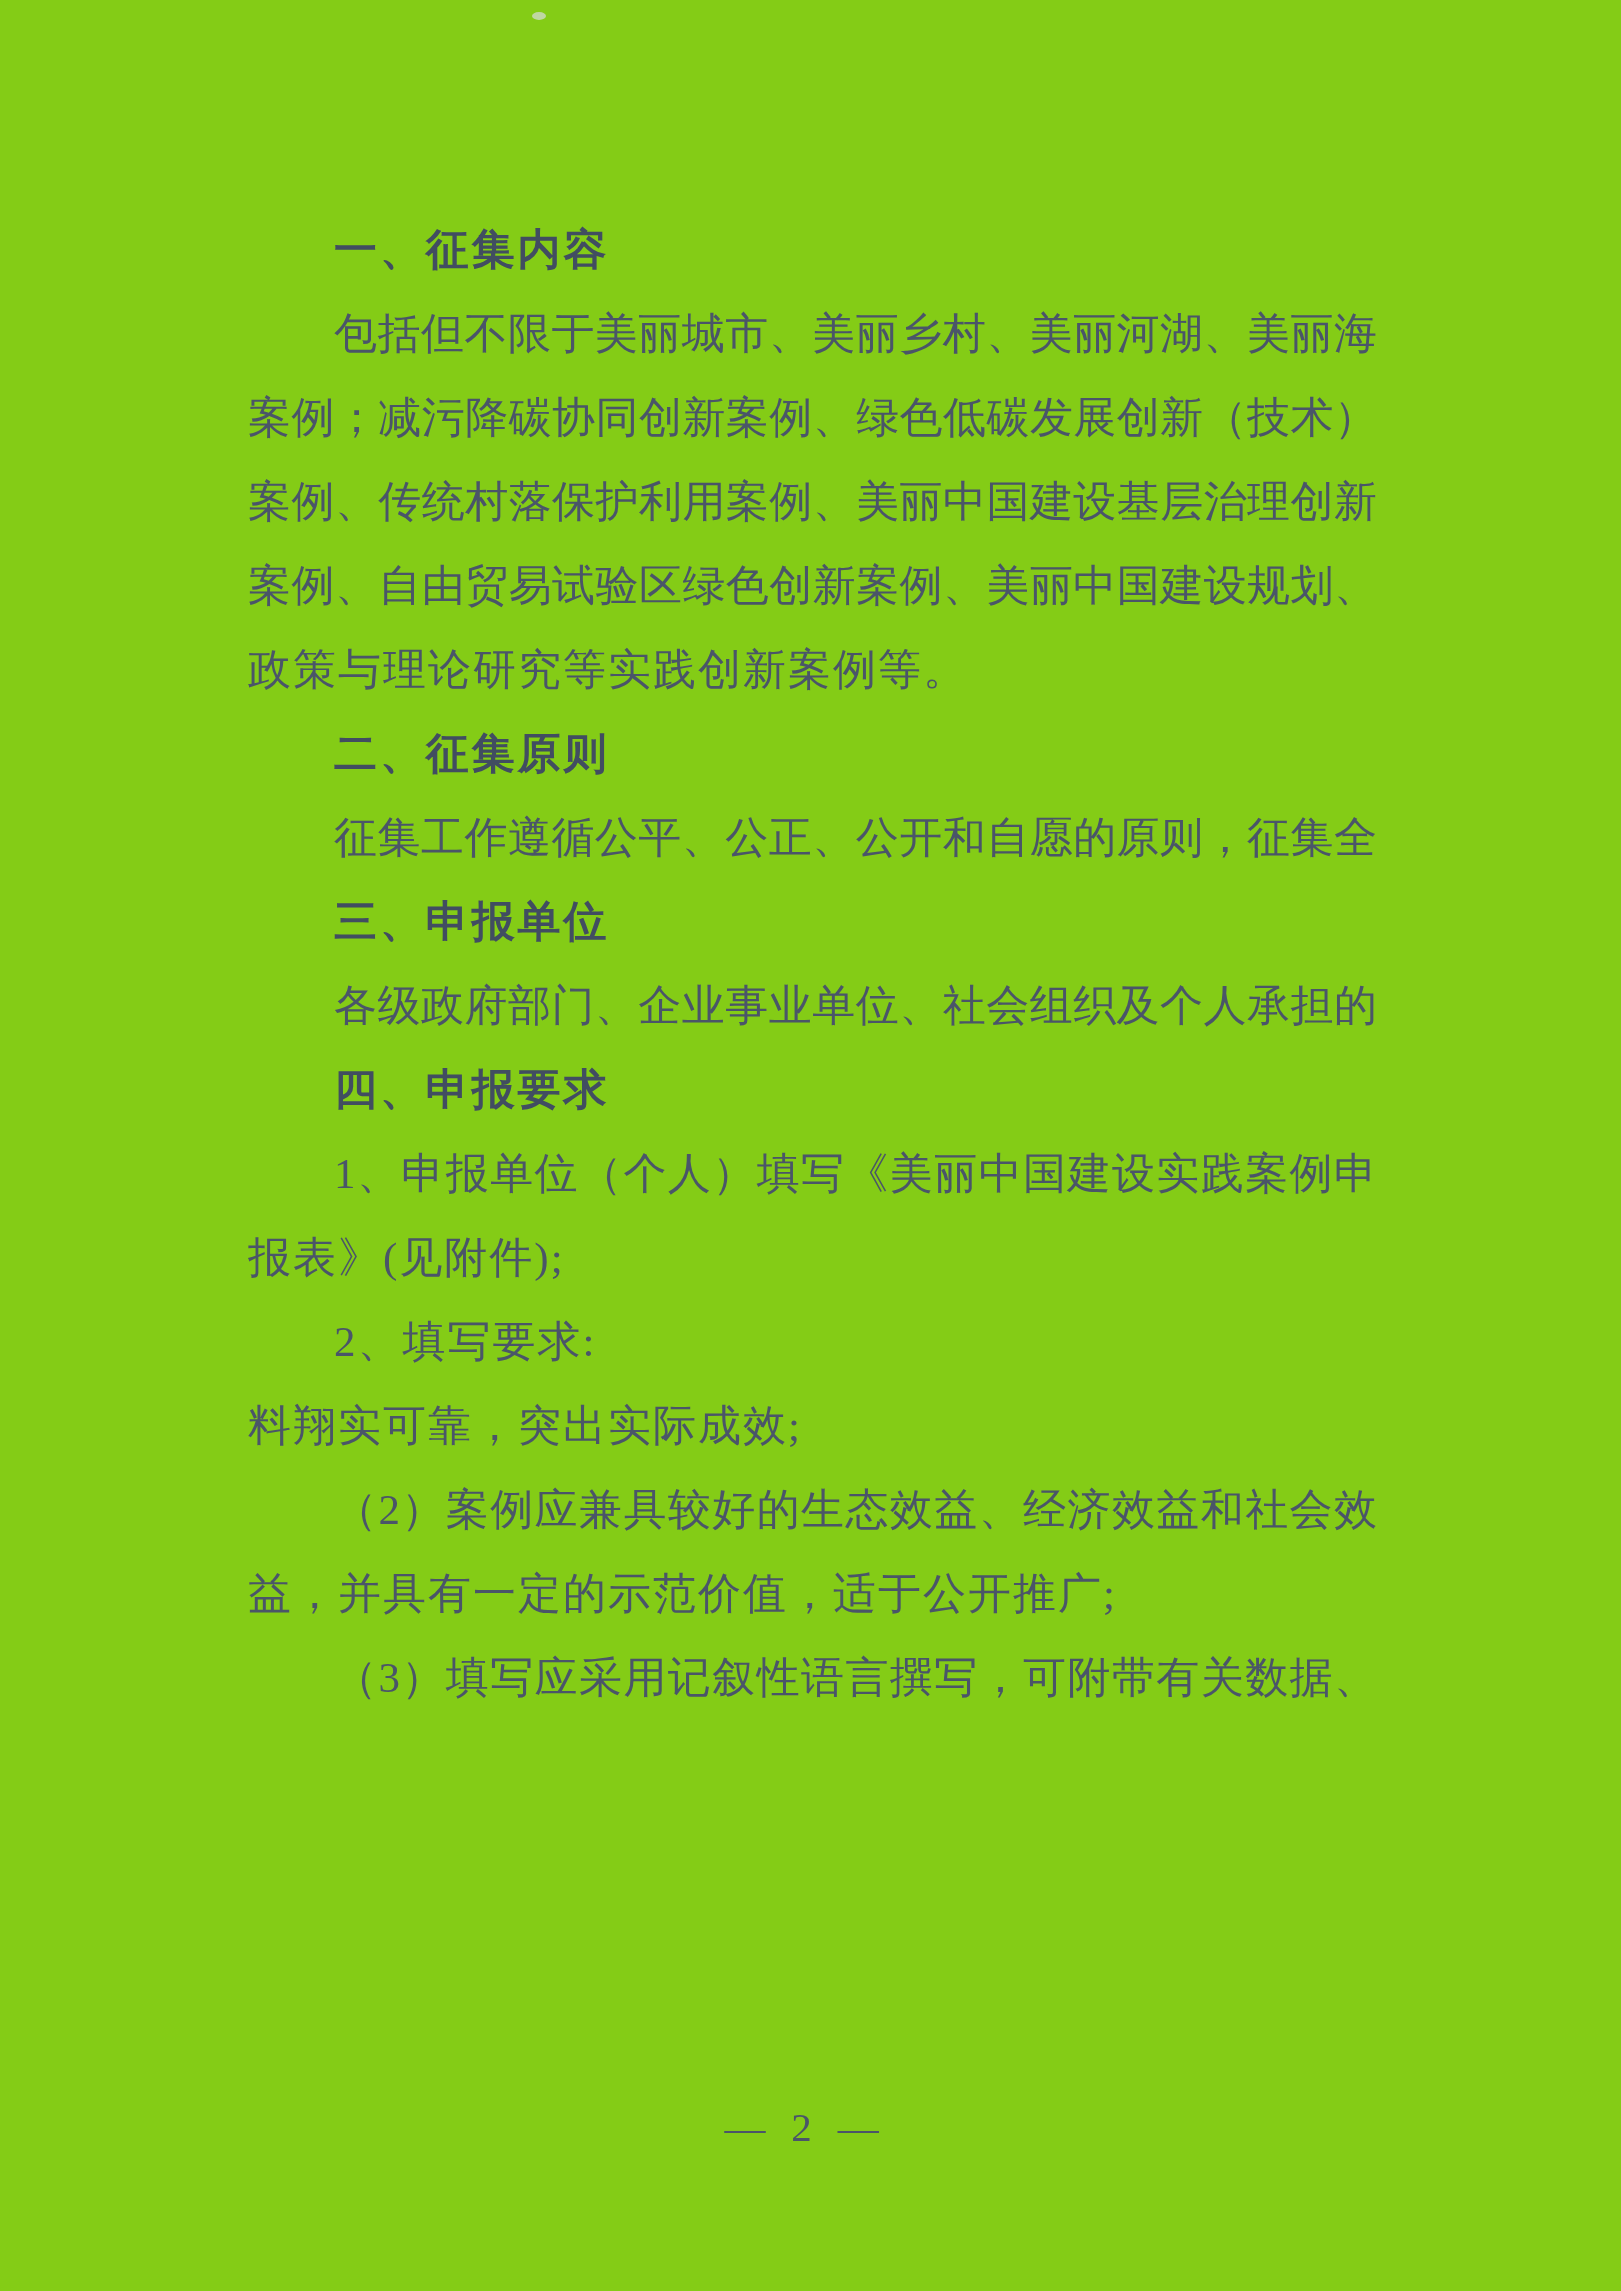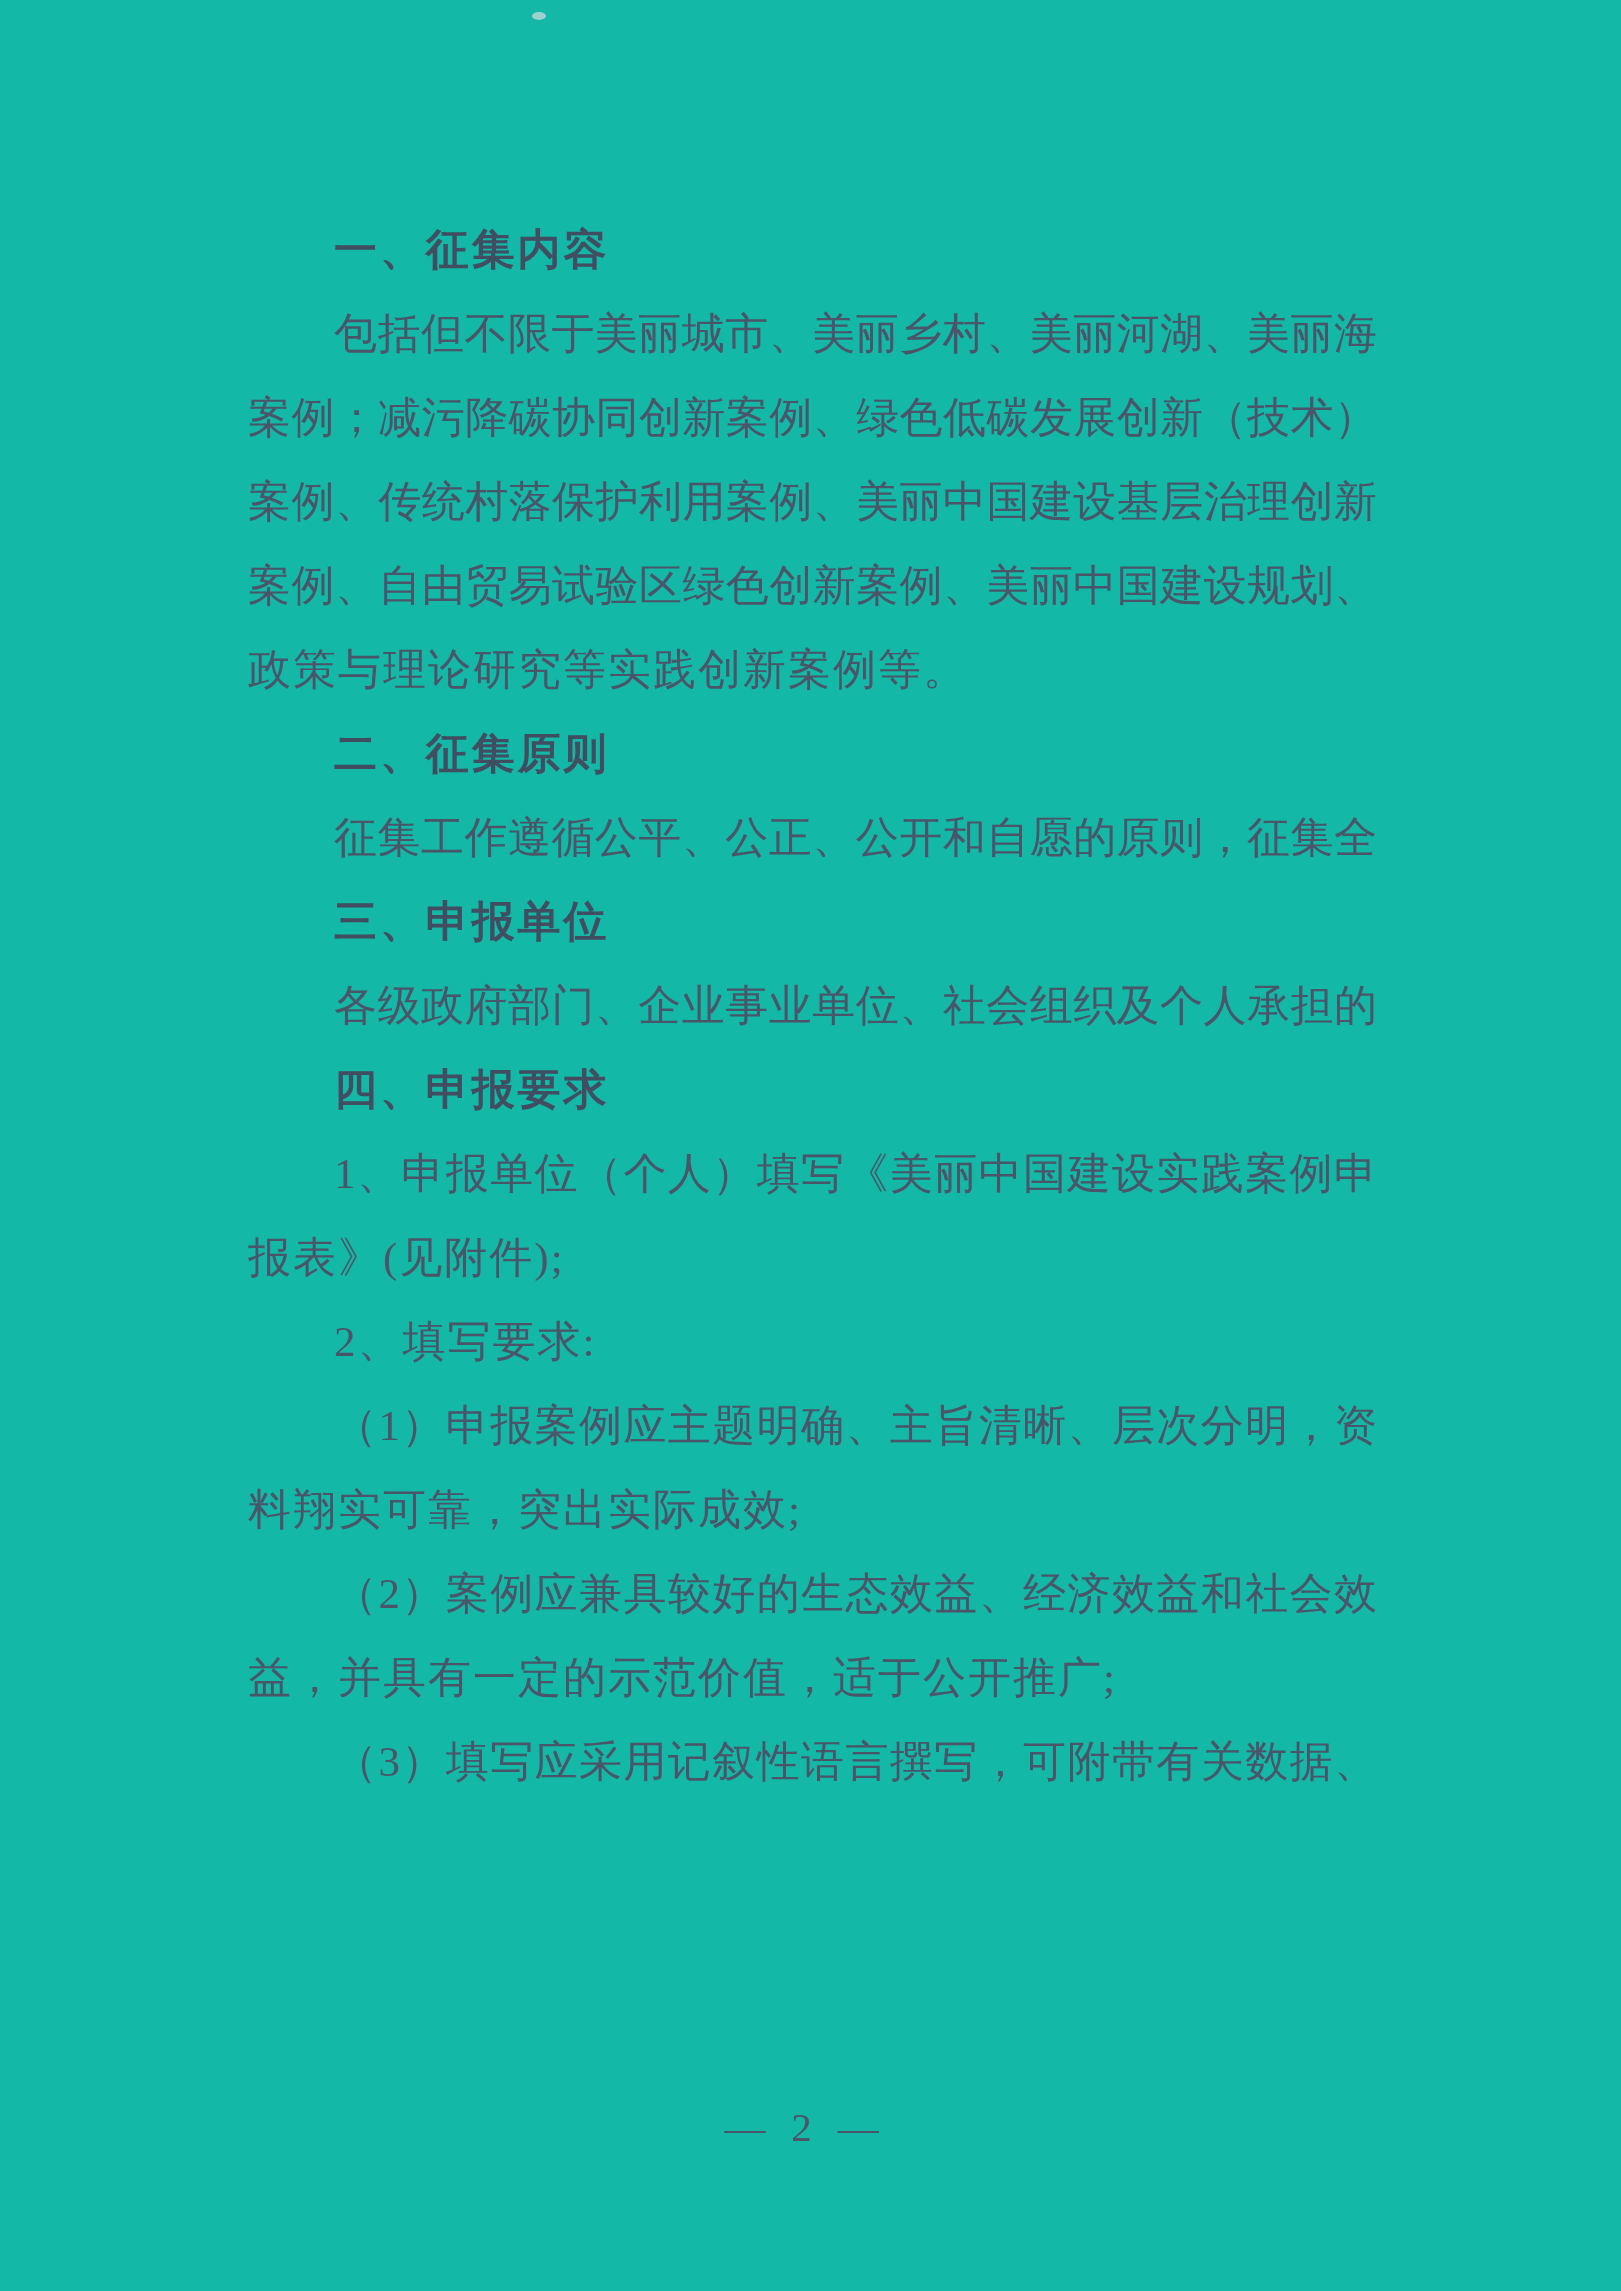--- a/index.html
+++ b/index.html
@@ -11,21 +11,21 @@
     height: 2292px;
     position: relative;
     background: #ffffff;
     font-family: "Liberation Serif", "DejaVu Serif", serif;
     color: #4a5569;
     overflow: hidden;
   }
   .page {
     position: absolute;
     inset: 0;
-    background: #14b8a6;
+    background: #84cc16;
   }
   .doc-body {
     position: absolute;
     left: 248px;
     top: 208px;
     width: 1129px;
   }
   .line {
     height: 84px;
     line-height: 84px;
@@ -85,21 +85,20 @@
       <div class="line justify">案例、自由贸易试验区绿色创新案例、美丽中国建设规划、</div>
       <div class="line">政策与理论研究等实践创新案例等。</div>
       <div class="line heading indent">二、征集原则</div>
       <div class="line indent justify">征集工作遵循公平、公正、公开和自愿的原则，征集全</div>
       <div class="line heading indent">三、申报单位</div>
       <div class="line indent justify">各级政府部门、企业事业单位、社会组织及个人承担的</div>
       <div class="line heading indent">四、申报要求</div>
       <div class="line indent justify">1、申报单位（个人）填写《美丽中国建设实践案例申</div>
       <div class="line">报表》(见附件);</div>
       <div class="line indent">2、填写要求:</div>
-      <div class="line indent justify">（1）申报案例应主题明确、主旨清晰、层次分明，资</div>
       <div class="line">料翔实可靠，突出实际成效;</div>
       <div class="line indent justify">（2）案例应兼具较好的生态效益、经济效益和社会效</div>
       <div class="line">益，并具有一定的示范价值，适于公开推广;</div>
       <div class="line indent justify">（3）填写应采用记叙性语言撰写，可附带有关数据、</div>
     </div>
   <div class="page-footer">— 2 —</div>
 </div>
 
 
 </body></html>

